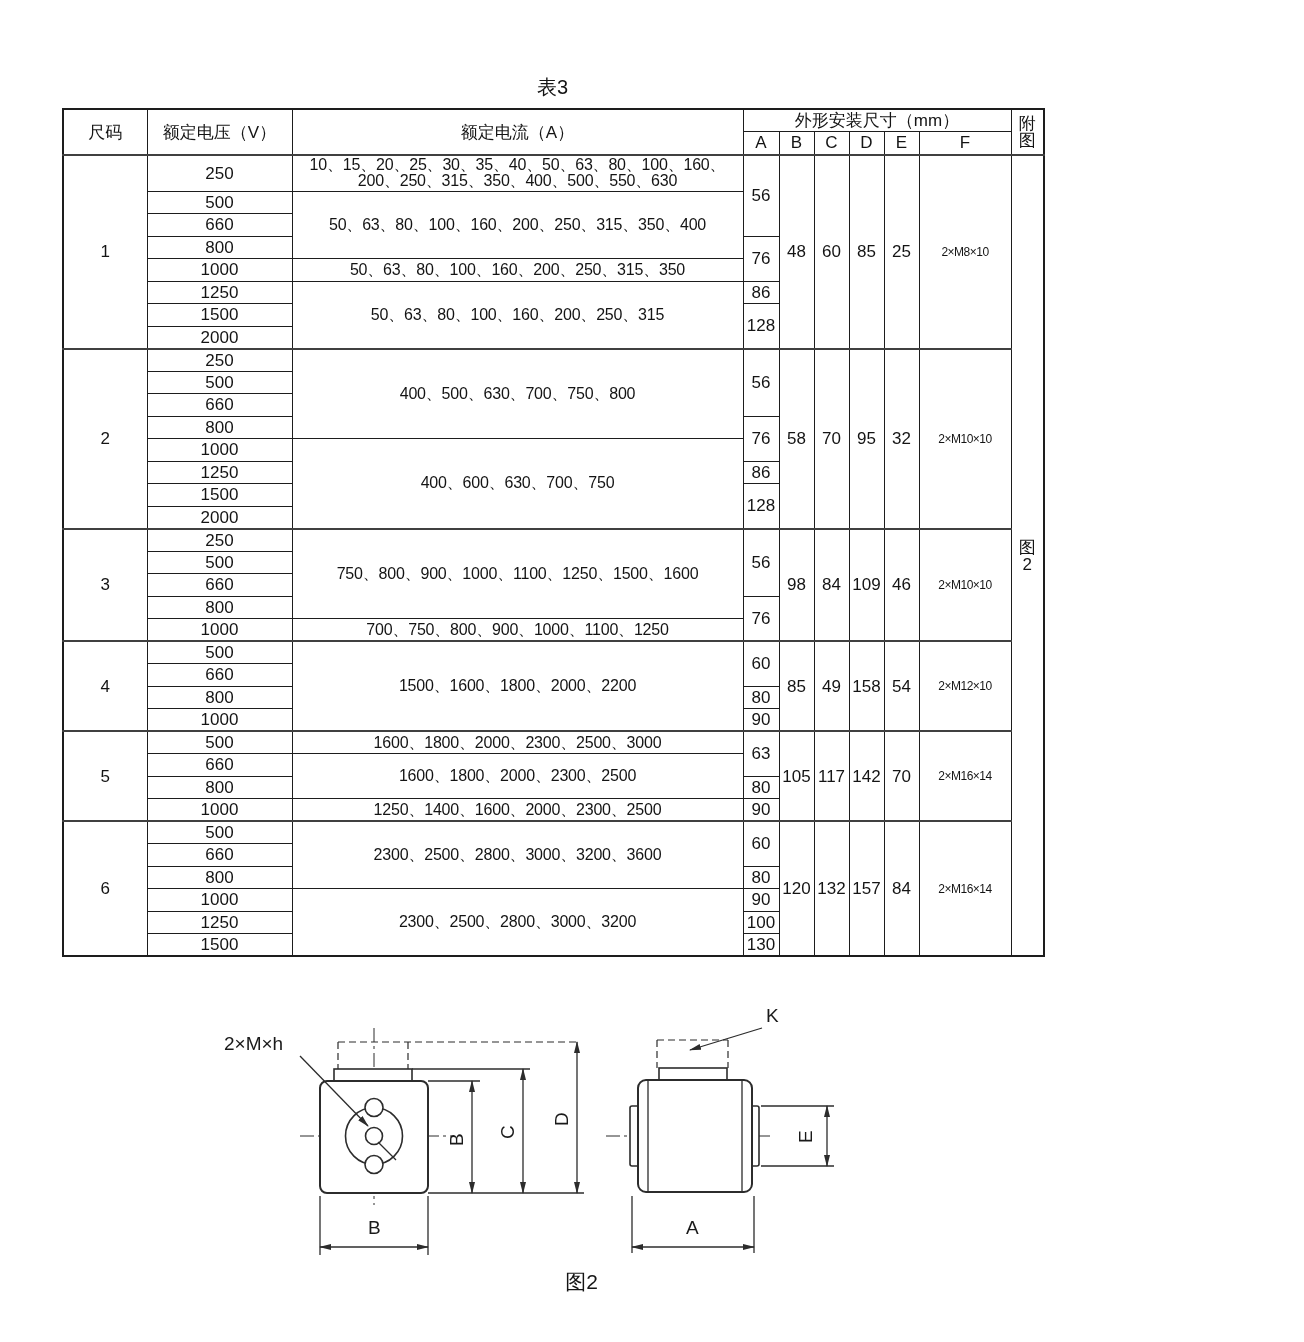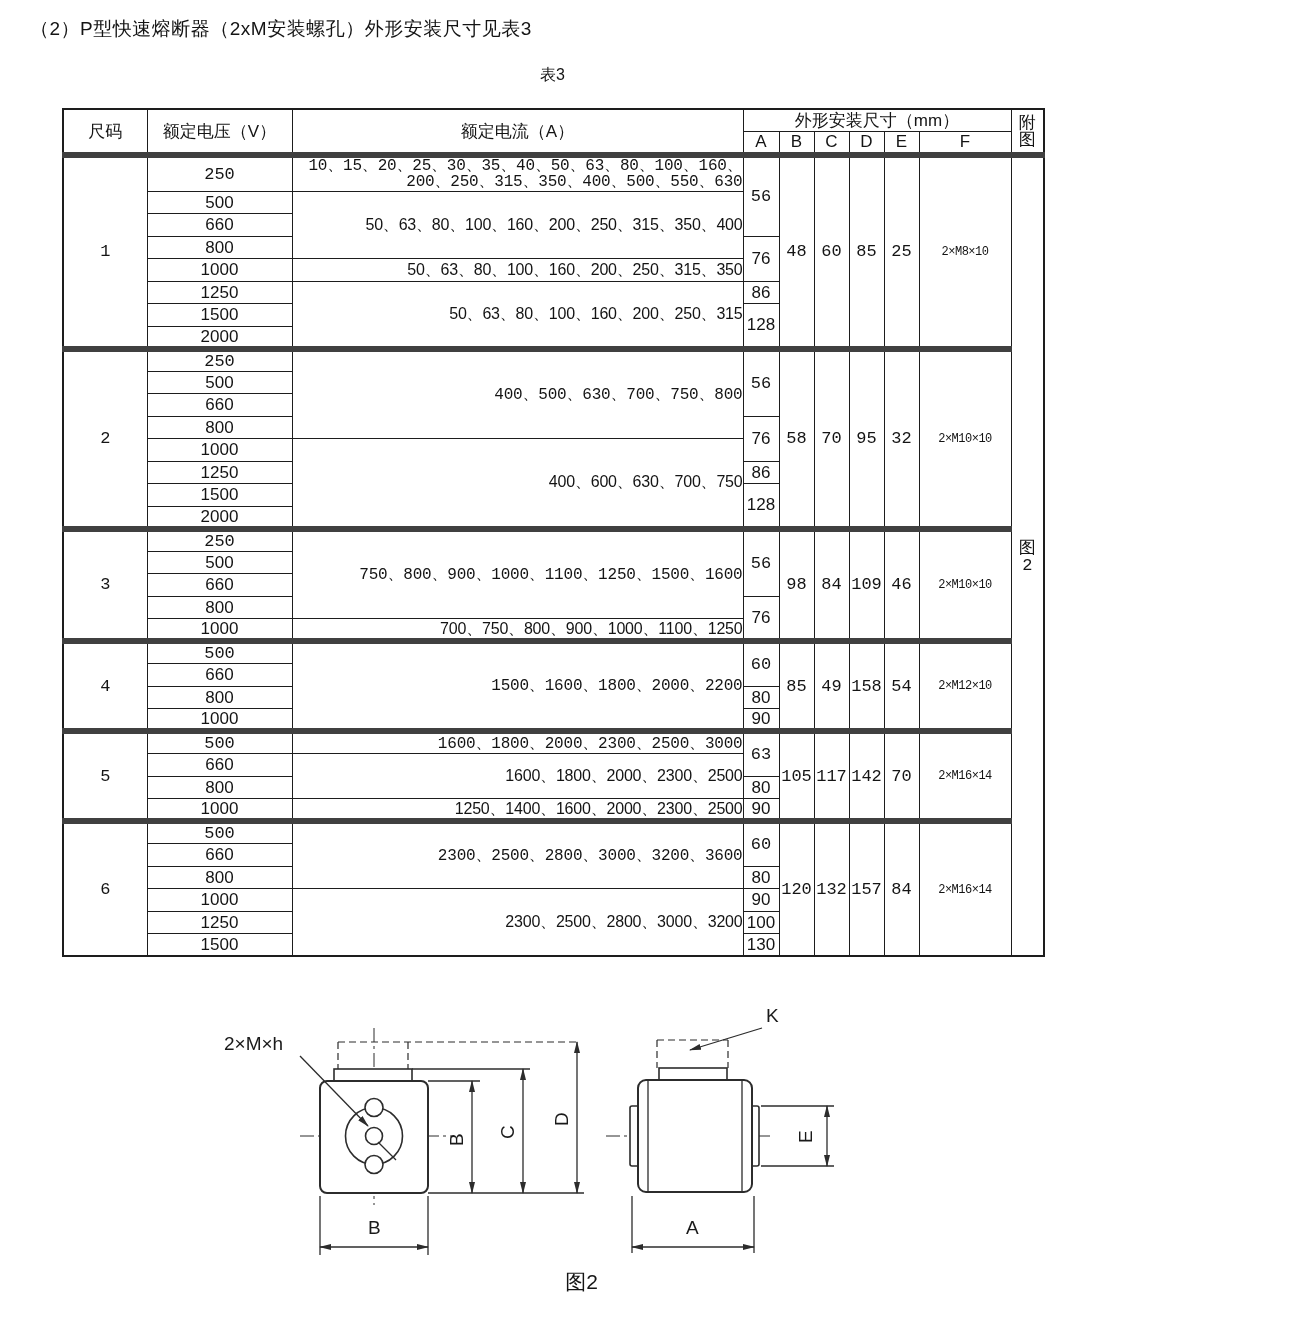--- a/index.html
+++ b/index.html
@@ -1,49 +1,48 @@
 <!DOCTYPE html>
 <html><head>
 <meta charset="utf-8">
 <style>
   html,body{margin:0;padding:0;background:#fff;}
   .page{position:relative;width:1304px;height:1342px;background:#fff;overflow:hidden;
         font-family:"Liberation Sans","DejaVu Sans",sans-serif;color:#141414;}
   .doc-title{position:absolute;left:30px;top:16px;font-size:19px;letter-spacing:0.5px;}
-  .table-caption{position:absolute;left:62px;top:65px;width:981px;text-align:center;font-size:16px;}
+  .table-caption{position:absolute;left:62px;top:74px;width:981px;text-align:center;font-size:20px;}
   table.spec{position:absolute;left:62px;top:108px;border-collapse:collapse;table-layout:fixed;
              border:2px solid #1d1d1d;}
   table.spec th,table.spec td{border:1px solid #1d1d1d;font-weight:normal;padding:0;margin:0;
              vertical-align:middle;line-height:1;background:#fff;}
   table.spec thead th{font-size:17px;text-align:center;}
   .h-row1{height:22px;margin-left:8px;}
   .h-row2{height:24px;}
   .fig-h{font-size:16px;line-height:18px;padding:1px 2px;}
   table.spec tbody tr{height:22.5px;}
   table.spec tbody tr.row-tall{height:36px;}
-  tr.section-start td{border-top:6px solid #404040;font-family:Liberation Mono, monospace;}
+  tr.section-start td{border-top:2px solid #404040;}
   td.size-cell,td.volt-cell,td.dim-cell{text-align:center;font-size:17px;}
-  td.cur-cell{text-align:right;font-size:16px;line-height:17.5px;padding:0 2px;letter-spacing:-0.2px;}
+  td.cur-cell{text-align:center;font-size:16px;line-height:17.5px;padding:0 2px;letter-spacing:-0.2px;}
   td.f-cell{font-size:12px;letter-spacing:-0.5px;}
   td.fig-cell{text-align:center;font-size:17px;line-height:20px;}
   .diagram-svg{position:absolute;left:0;top:998px;}
   .diagram-svg .ln{stroke:#2c2c2c;stroke-width:1.3;fill:none;}
   .diagram-svg .thick{stroke:#2c2c2c;stroke-width:2;fill:#fff;}
   .diagram-svg .shape{stroke:#2c2c2c;stroke-width:1.6;fill:#fff;}
   .diagram-svg .dash{stroke:#2c2c2c;stroke-width:1.2;fill:none;stroke-dasharray:7 4;}
   .diagram-svg .cline{stroke:#2c2c2c;stroke-width:1;fill:none;stroke-dasharray:14 4 3 4;}
   .diagram-svg text{fill:#1a1a1a;font-family:"Liberation Sans","DejaVu Sans",sans-serif;font-size:19px;}
   .fig-caption{position:absolute;left:478px;top:1268px;width:120px;text-align:right;font-size:21px;}
 </style>
 </head>
 <body>
 
 <div class="page">
 
-  <div class="doc-title">（2）P型快速熔断器（2xM安装螺孔）外形安装尺寸见表3</div>
   <div class="table-caption">表3</div>
 
   <table class="spec">
     <colgroup>
       <col style="width:84px">
         <col style="width:145px">
         <col style="width:451px">
       <col style="width:36px">
         <col style="width:35px">
         <col style="width:35px">

